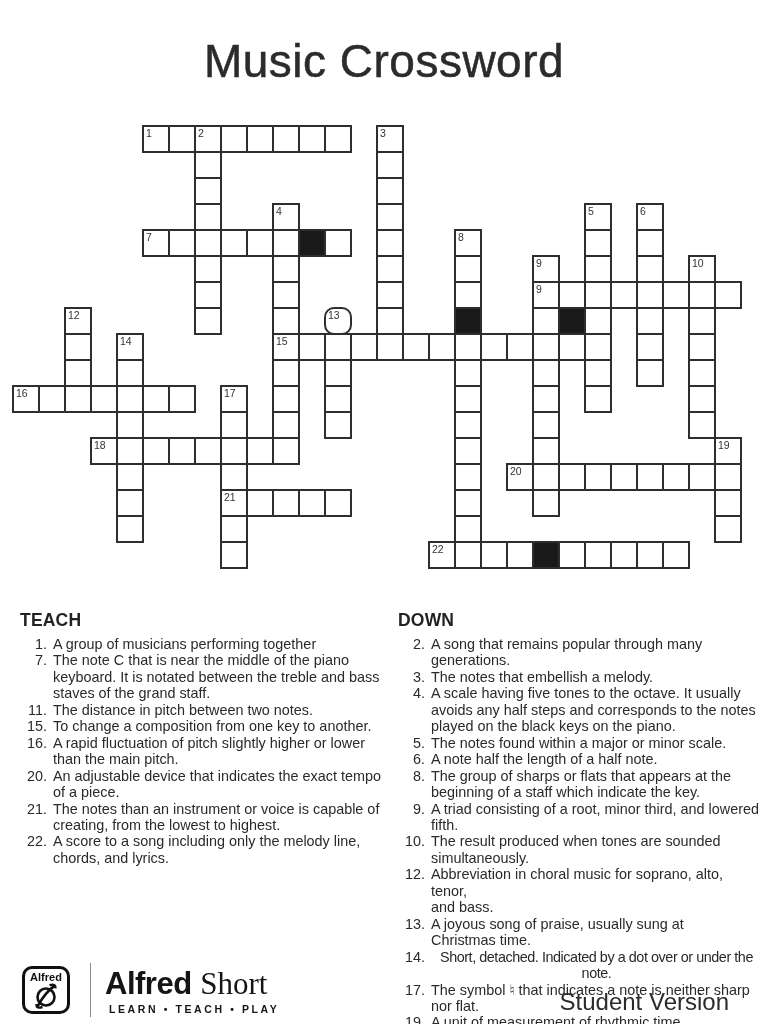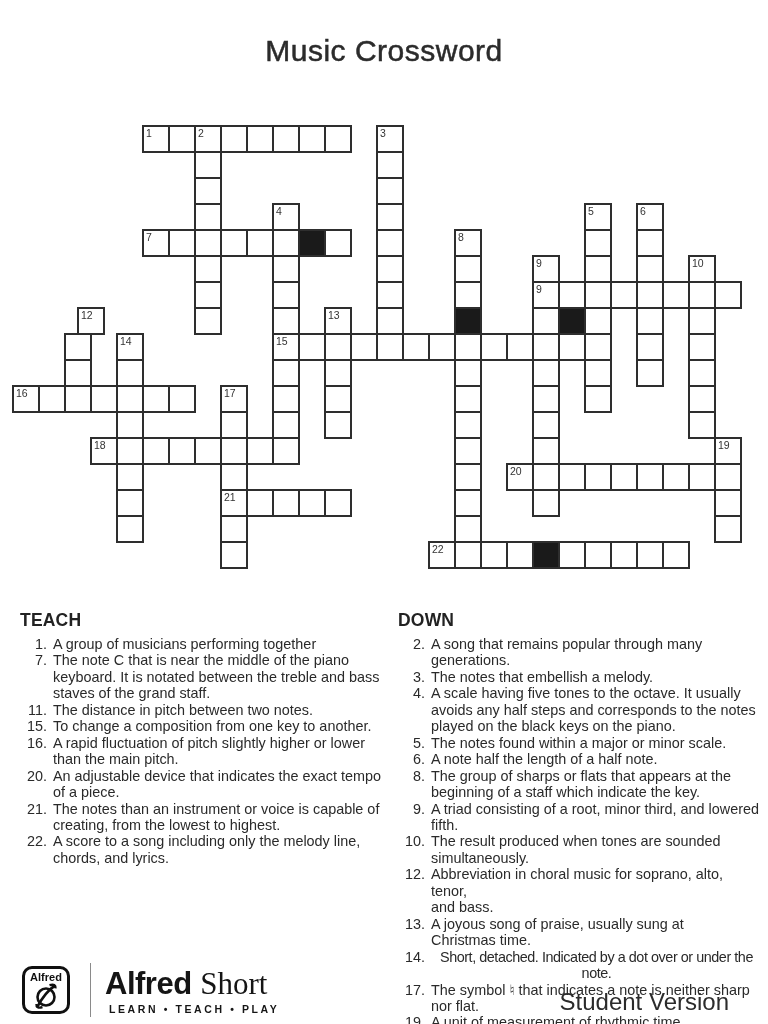--- a/index.html
+++ b/index.html
@@ -3,21 +3,21 @@
 <meta charset="utf-8">
 <style>
   * { margin: 0; padding: 0; box-sizing: border-box; }
   html, body { width: 768px; height: 1024px; background: #ffffff; overflow: hidden; }
   body { font-family: "Liberation Sans", "DejaVu Sans", sans-serif; color: #2a2a2a; position: relative; }
 
   .page { position: absolute; inset: 0; background: #fff; }
 
   .title {
     position: absolute; top: 34px; left: 0; width: 100%;
-    text-align: center; font-size: 30px; font-weight: 500;
+    text-align: center; font-size: 46px; font-weight: 500;
     color: #2b2b2b; letter-spacing: 0.5px;
     -webkit-text-stroke: 0.5px #2b2b2b;
   }
 
   
   .grid {
     position: absolute; left: 13px; top: 126px;
     width: 742px; height: 444px;
   }
   .cell {
@@ -154,26 +154,26 @@
       <div class="cell" style="left: 519px; top: 155px;">
         <span class="num">9</span>
       </div>
       <div class="cell" style="left: 545px; top: 155px;"></div>
       <div class="cell" style="left: 571px; top: 155px;"></div>
       <div class="cell" style="left: 597px; top: 155px;"></div>
       <div class="cell" style="left: 623px; top: 155px;"></div>
       <div class="cell" style="left: 649px; top: 155px;"></div>
       <div class="cell" style="left: 675px; top: 155px;"></div>
       <div class="cell" style="left: 701px; top: 155px;"></div>
-      <div class="cell" style="left: 64px; top: 181px; text-decoration: underline;">
+      <div class="cell" style="left: 51px; top: 181px; text-decoration: underline;">
         <span class="num">12</span>
       </div>
       <div class="cell" style="left: 181px; top: 181px;"></div>
       <div class="cell" style="left: 259px; top: 181px;"></div>
-      <div class="cell" style="left: 311px; top: 181px;">
+      <div class="cell" style="left: 311px; top: 181px; border-radius: 10px;">
         <span class="num">13</span>
       </div>
       <div class="cell" style="left: 363px; top: 181px;"></div>
       <div class="cell black" style="left: 441px; top: 181px;"></div>
       <div class="cell" style="left: 519px; top: 181px;"></div>
       <div class="cell black" style="left: 545px; top: 181px;"></div>
       <div class="cell" style="left: 571px; top: 181px;"></div>
       <div class="cell" style="left: 623px; top: 181px;"></div>
       <div class="cell" style="left: 675px; top: 181px;"></div>
       <div class="cell" style="left: 51px; top: 207px;"></div>

